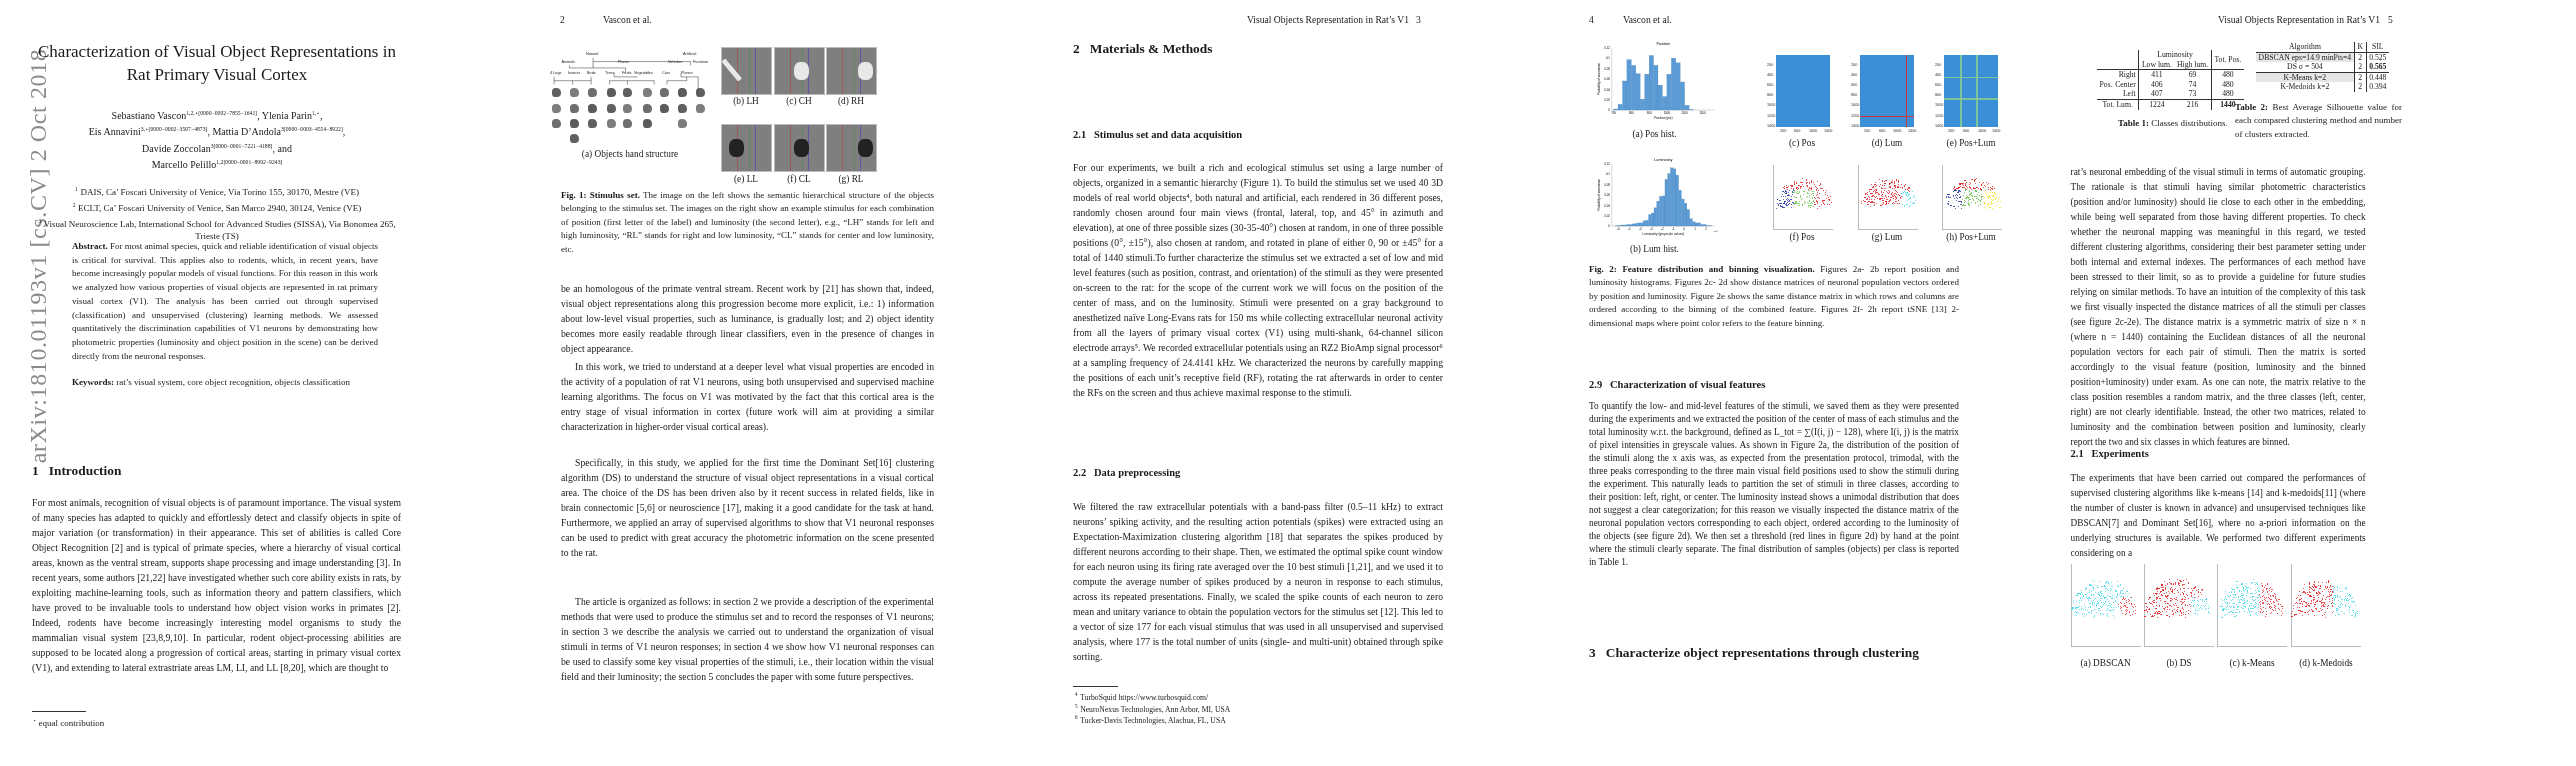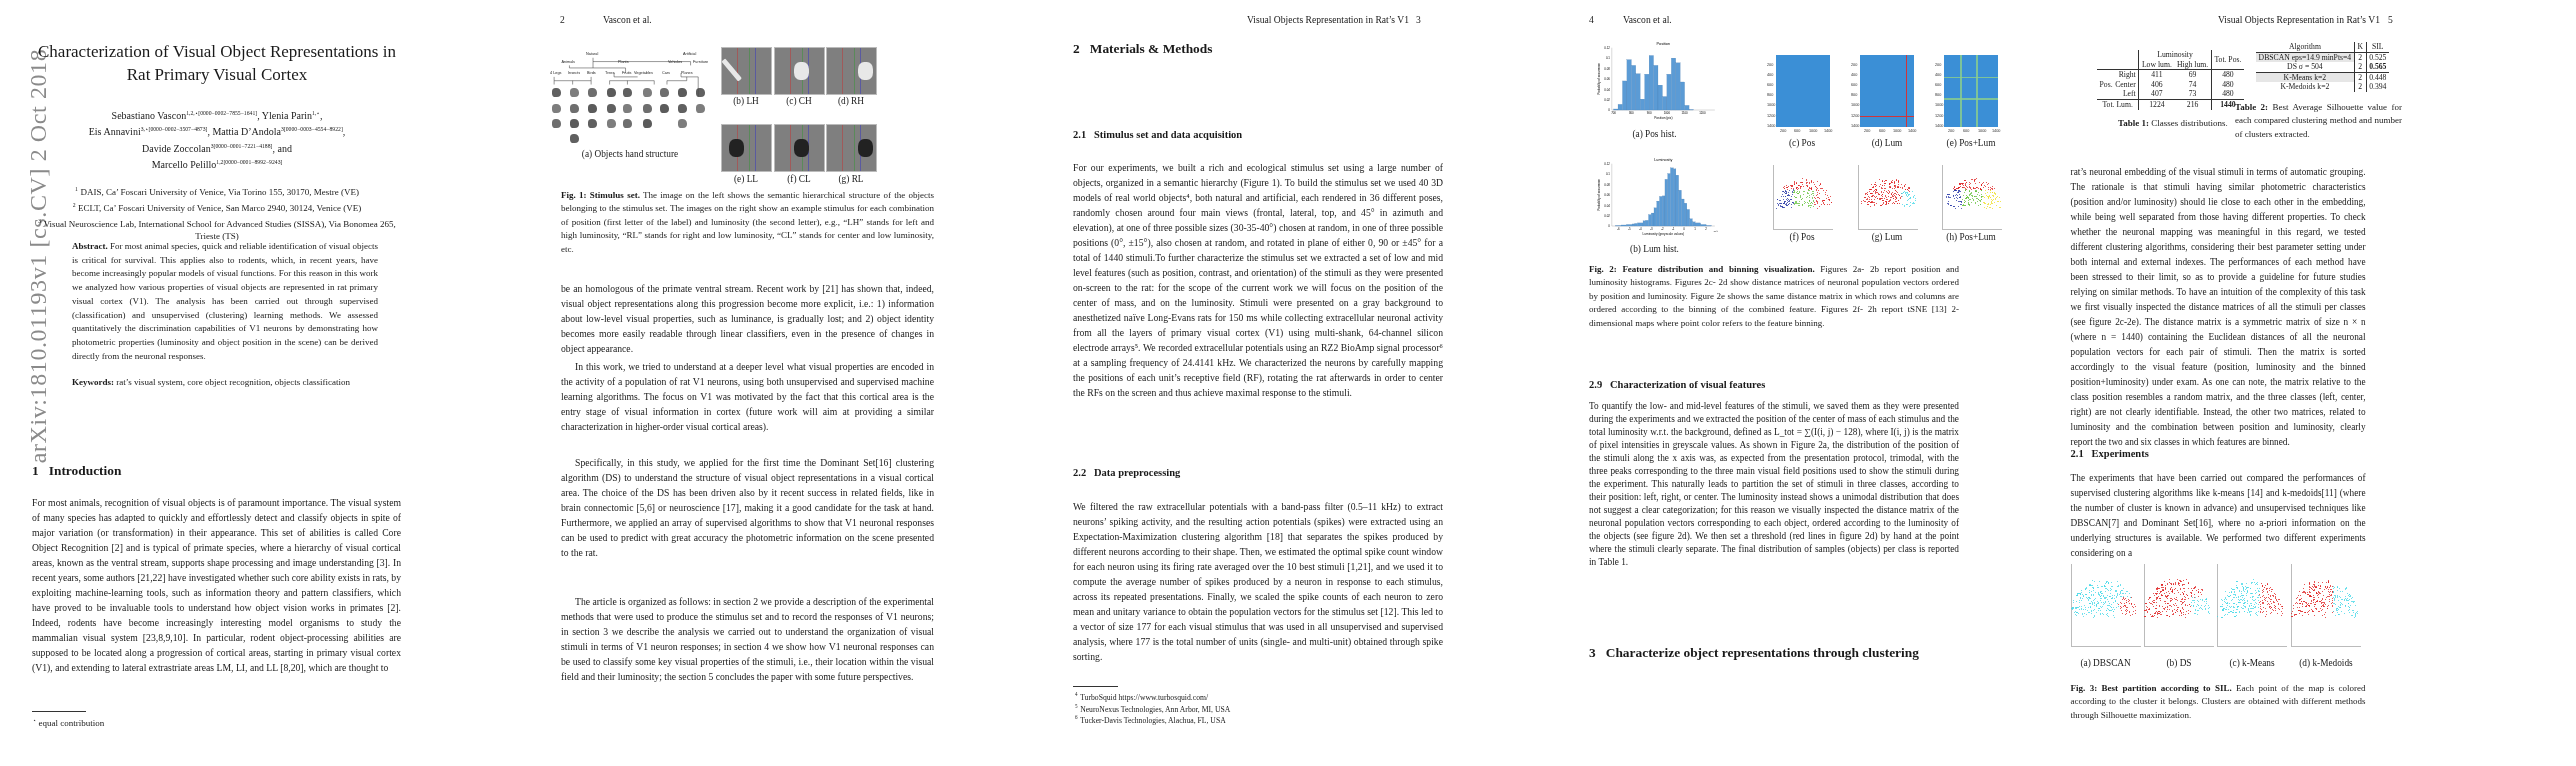--- a/index.html
+++ b/index.html
@@ -2544,17 +2544,14 @@
         <div class="dot" style="left: 53px; top: 32px; background: rgb(63, 216, 232);"></div>
         <div class="dot" style="left: 57px; top: 30px; background: rgb(63, 216, 232);"></div>
         <div class="dot" style="left: 41px; top: 47px; background: rgb(63, 216, 232);"></div>
         <div class="dot" style="left: 16.7px; top: 46px; background: rgb(224, 32, 32);"></div>
         <div class="dot" style="left: 37px; top: 35px; background: rgb(224, 32, 32);"></div>
         <div class="dot" style="left: 32px; top: 39px; background: rgb(224, 32, 32);"></div>
         <div class="dot" style="left: 7.5px; top: 47px; background: rgb(224, 32, 32);"></div>
       </div>
       <div class="subcap" style="left: 230px; top: 658px; width: 70px;">(d) k-Medoids</div>
     </div>
-  <div class="caption" style="left:9.6px;top:682px;width:295px;">
-    <b>Fig. 3:</b> <b>Best partition according to SIL.</b> <span>Each point of the map is colored according to the cluster it belongs. Clusters are obtained with different methods through Silhouette maximization.</span>
-  </div>
 </div>
 
 
 </body></html>

